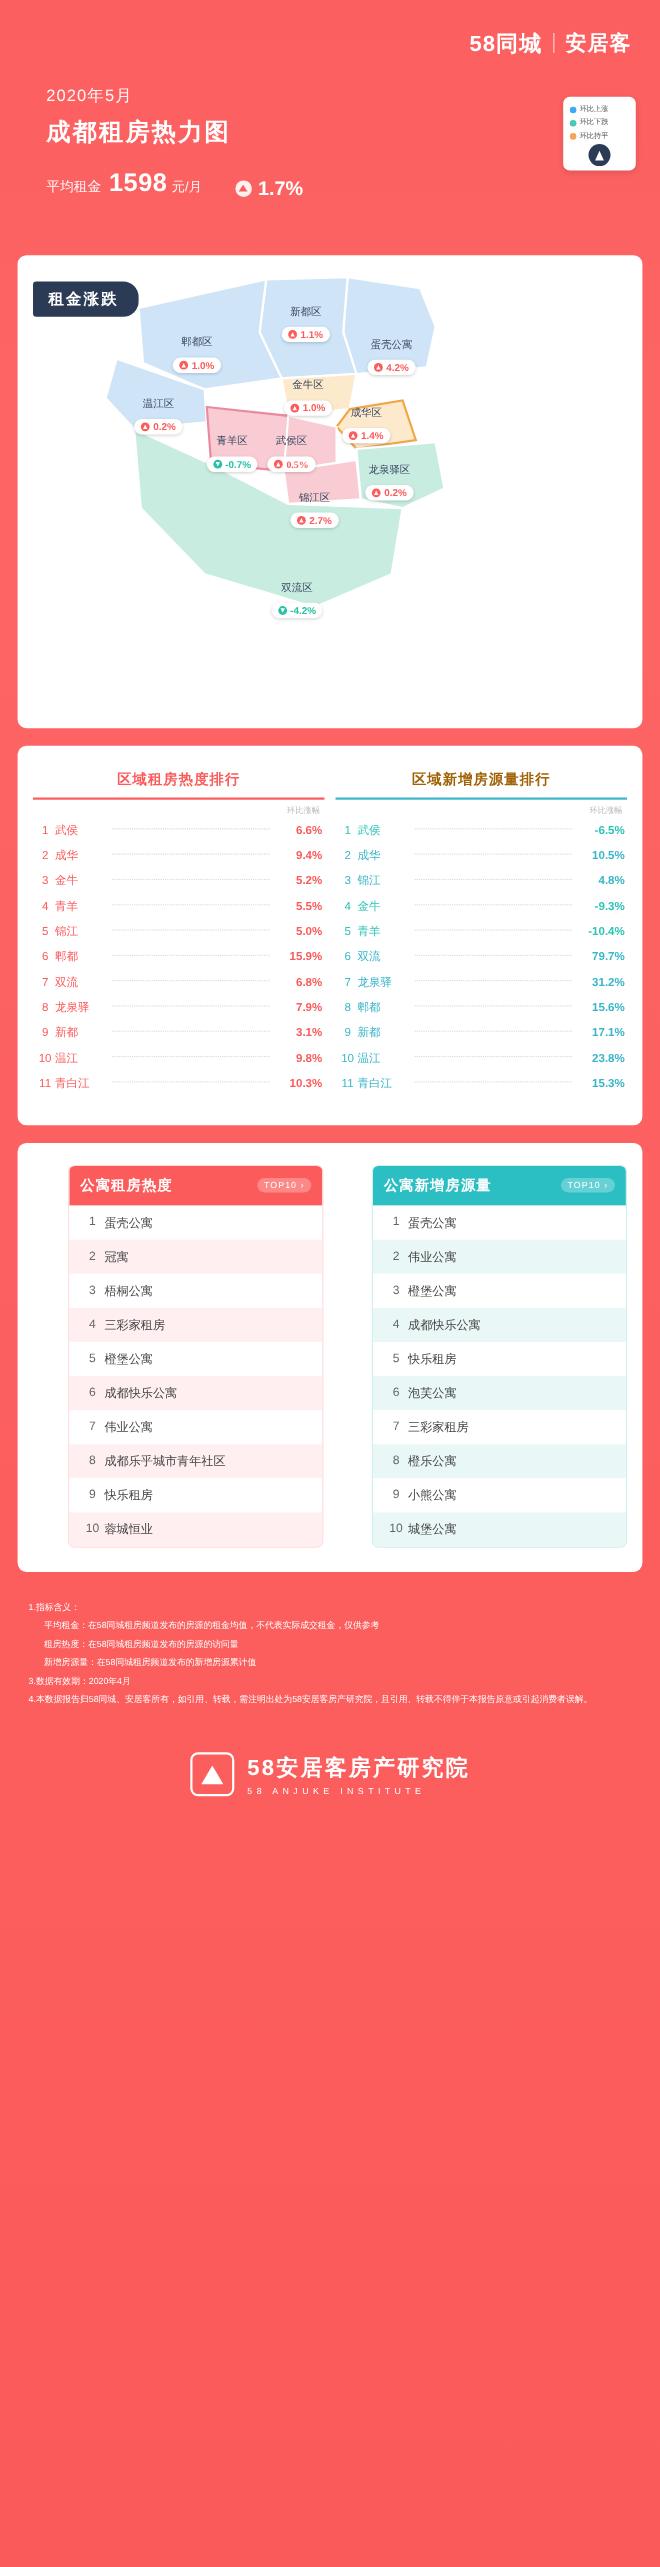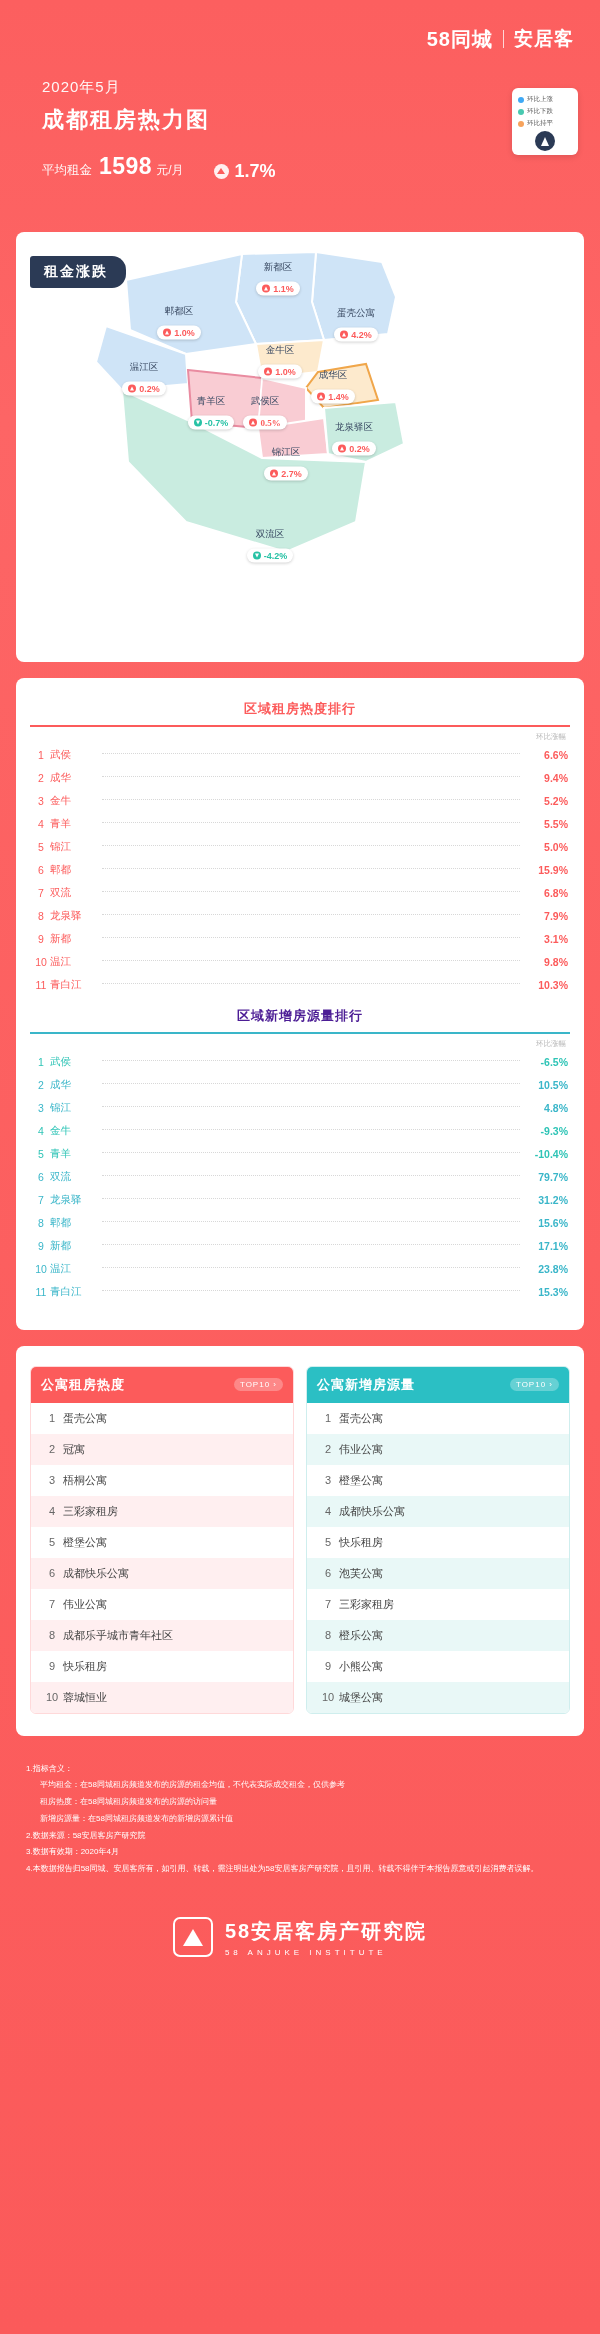--- a/index.html
+++ b/index.html
@@ -201,31 +201,31 @@
   }
   .up .dot { background: #fc5b5b; }
   .up .dot i { border-bottom: 4px solid #fff; }
   .up .ptext { color: #fc5b5b; }
   .down .dot { background: #27c2a5; }
   .down .dot i { border-top: 4px solid #fff; }
   .down .ptext { color: #27c2a5; }
 
   
   .rank-card { padding: 22px 14px 26px 14px; }
-  .rank-cols { display: flex; gap: 10px; flex-direction: column; }
+  .rank-cols { display: flex; gap: 10px; }
   .rank-col { flex: 1; }
   .rank-title {
     text-align: center;
     font-size: 13px;
     font-weight: bold;
     padding-bottom: 7px;
     letter-spacing: 1px;
   }
   .rank-title.red { color: #fc5b5b; border-bottom: 2px solid #fc5b5b; }
-  .rank-title.blue { color: #4c1d95; border-bottom: 2px solid #3ab6c9; }
+  .rank-title.blue { color: #a16207; border-bottom: 2px solid #3ab6c9; }
   .rank-sub {
     text-align: right;
     font-size: 7.5px;
     color: #b9b9b9;
     margin: 5px 4px 2px 0;
   }
   .rank-row {
     display: flex;
     align-items: center;
     font-size: 10.5px;
@@ -240,21 +240,21 @@
     height: 1px;
   }
   .rank-val { width: 42px; text-align: right; font-weight: bold; }
   .red-txt { color: #fc5b5b; }
   .green-txt { color: #2ec4b6; }
   .blue-txt { color: #3ab6c9; }
 
   
   .apt-card { padding: 20px 14px 22px 14px; }
   .apt-cols { display: flex; gap: 12px; }
-  .apt-col { flex: 1; border-radius: 6px; overflow: hidden; }
+  .apt-col { flex: 1; border-radius: 6px; overflow: hidden; margin-left: 32px; }
   .apt-head {
     display: flex;
     align-items: center;
     justify-content: space-between;
     padding: 9px 10px;
     color: #fff;
     font-size: 13px;
     font-weight: bold;
     letter-spacing: 1px;
   }
@@ -391,21 +391,21 @@
         <path d="M258,186 L330,180 L338,222 L300,240 L262,232 Z" fill="#c9ece0" stroke="#fff" stroke-width="2"></path>
 
         <path d="M56,168 L126,200 L196,236 L300,240 L290,300 L220,330 L120,300 L62,240 Z" fill="#c9ece0" stroke="#fff" stroke-width="2"></path>
       </svg>
     <div class="pin up" style="left: 163px; top: 90px;"><div class="pname">郫都区</div><div class="pval">
             <span class="dot">
               <i></i>
             </span>
             <span class="ptext">1.0%</span>
           </div></div>
-        <div class="pin up" style="left: 262px; top: 46px;"><div class="pname">新都区</div><div class="pval">
+        <div class="pin up" style="left: 262px; top: 62px;"><div class="pname">新都区</div><div class="pval">
             <span class="dot">
               <i></i>
             </span>
             <span class="ptext">1.1%</span>
           </div></div>
         <div class="pin up" style="left: 340px; top: 92px;"><div class="pname">蛋壳公寓</div><div class="pval">
             <span class="dot">
               <i></i>
             </span>
             <span class="ptext">4.2%</span>
@@ -709,21 +709,20 @@
           </div>
       </div>
     </div>
   </div>
 
   <div class="notes" id="notes">
       <p>1.指标含义：</p>
       <p class="indent">平均租金：在58同城租房频道发布的房源的租金均值，不代表实际成交租金，仅供参考</p>
       <p class="indent">租房热度：在58同城租房频道发布的房源的访问量</p>
       <p class="indent">新增房源量：在58同城租房频道发布的新增房源累计值</p>
-      <p>2.数据来源：58安居客房产研究院</p>
       <p>3.数据有效期：2020年4月</p>
       <p>4.本数据报告归58同城、安居客所有，如引用、转载，需注明出处为58安居客房产研究院，且引用、转载不得伴于本报告原意或引起消费者误解。</p>
     </div>
 
   <div class="footer">
     <div class="logo-mark">
         <i class="tri"></i>
       </div>
     <div class="ftext">
       <div class="fline1">58安居客房产研究院</div>

